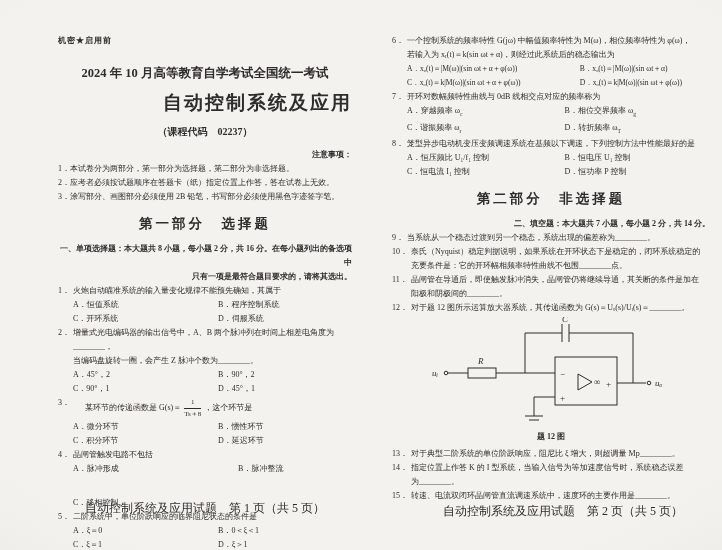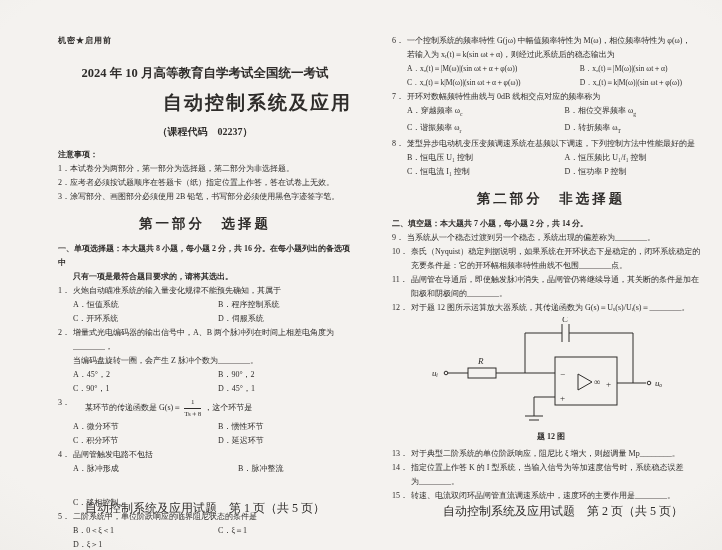--- a/index.html
+++ b/index.html
@@ -5,21 +5,21 @@
   html,body{margin:0;padding:0;background:#c9c7c3;}
   .sheet{
     position:relative;width:722px;height:550px;margin:0 auto;overflow:hidden;
     background:radial-gradient(ellipse 120% 110% at 50% 45%, #f4f2ef 55%, #e9e7e3 82%, #d7d5d0 100%);
     font-family:"Liberation Serif","DejaVu Serif",serif;
     color:#2f2d2b;font-size:8px;line-height:14px;
   }
   .col{position:absolute;top:34px;}
   .col-left{left:58px;width:294px;}
   .col-right{left:392px;width:318px;}
-  .bold{font-weight:bold;}
+  .bold{font-weight:bold;text-align:right;}
   .stamp{font-size:8px;font-weight:bold;letter-spacing:1px;}
   .exam-session{text-align:center;font-size:12.5px;font-weight:bold;margin-top:16px;line-height:18px;}
   .paper-title{text-align:right;font-size:19px;font-weight:bold;margin-top:9px;line-height:24px;letter-spacing:2px;}
   .course-code{text-align:center;font-size:10px;font-weight:bold;margin-top:9px;line-height:16px;}
   .notes{margin-top:8px;}
   .part-title{text-align:center;font-size:13.5px;font-weight:bold;margin:9px 0 7px;line-height:22px;letter-spacing:3px;}
   .q{position:relative;padding-left:15px;}
   .q2{padding-left:19px;}
   .qnum{position:absolute;left:0;top:0;}
   .opts{display:grid;grid-template-columns:52% 48%;padding-left:15px;}
@@ -110,20 +110,21 @@
         <span>A．脉冲形成</span>
         <span>B．脉冲整流</span>
         <span>C．移相控制</span>
       </div>
     </div>
 
     <div class="q">
       <span class="qnum">5．</span>
       <div>二阶系统中，单位阶跃响应的临界阻尼状态的条件是</div>
       <div class="opts" style="padding-left:0;">
+        <span>A．ξ＝0</span>
         <span>B．0＜ξ＜1</span>
         <span>C．ξ＝1</span>
         <span>D．ξ＞1</span>
       </div>
     </div>
   </div>
 
   <div class="footer footer-1">自动控制系统及应用试题　第 1 页（共 5 页）</div>
 
   <div class="col col-right">
@@ -148,22 +149,22 @@
         <span><span>B．相位交界频率 ω</span><sub>g</sub></span>
         <span><span>C．谐振频率 ω</span><sub>r</sub></span>
         <span><span>D．转折频率 ω</span><sub>T</sub></span>
       </div>
     </div>
 
     <div class="q">
       <span class="qnum">8．</span>
       <div>笼型异步电动机变压变频调速系统在基频以下调速，下列控制方法中性能最好的是</div>
       <div class="opts" style="padding-left:0;">
+        <span>A．恒压频比 U₁/f₁ 控制</span>
         <span>B．恒电压 U₁ 控制</span>
-        <span>A．恒压频比 U₁/f₁ 控制</span>
         <span>C．恒电流 I₁ 控制</span>
         <span>D．恒功率 P 控制</span>
       </div>
     </div>
 
     <div class="part-title">第二部分　非选择题</div>
 
     <div class="bold">二、填空题：本大题共 7 小题，每小题 2 分，共 14 分。</div>
 
     <div class="q">

